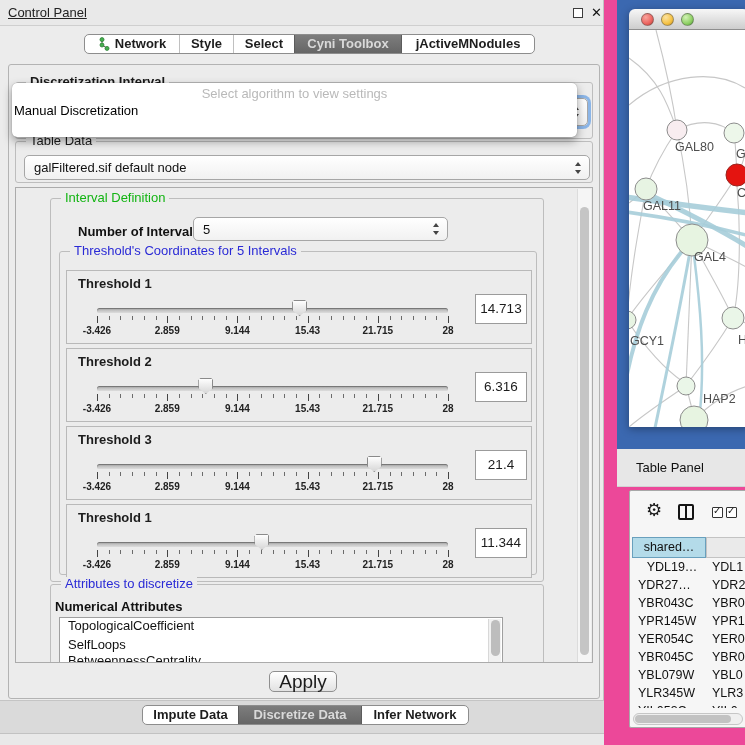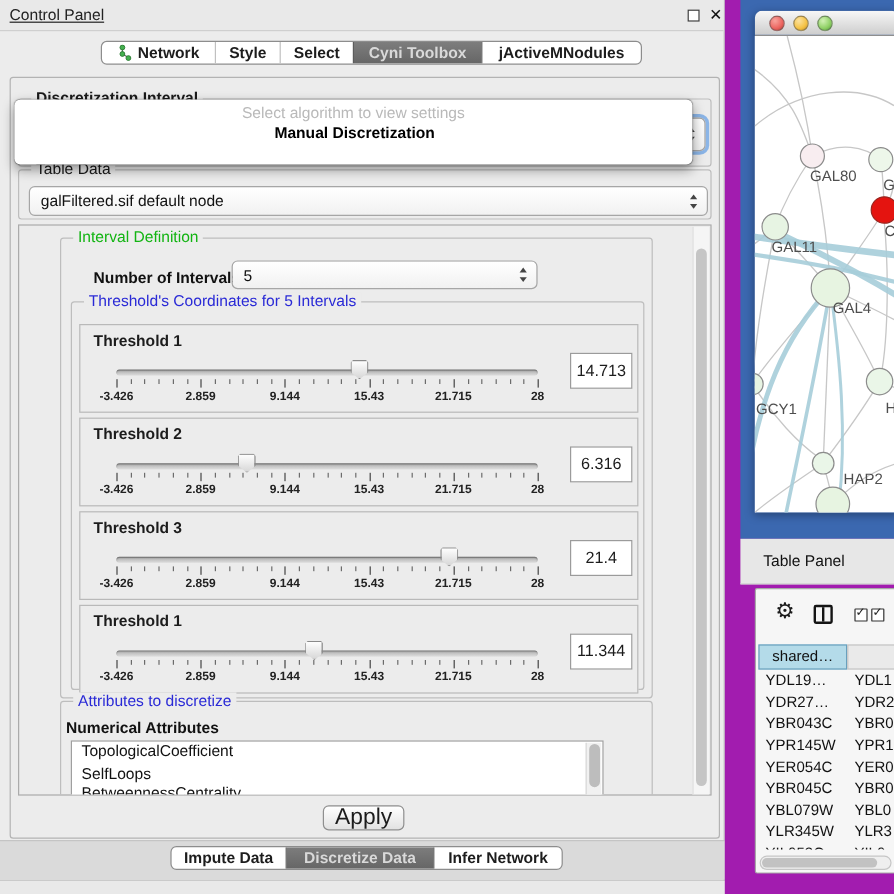--- a/index.html
+++ b/index.html
@@ -45,21 +45,21 @@
   .stepper::before { top:0; border-bottom:4.5px solid #444; }
   .stepper::after { bottom:0; border-top:4.5px solid #444; }
   .combo.focused { box-shadow:0 0 0 3px rgba(115,168,230,.8); }
 
   
   #algo-popup { position:absolute; left:12px; top:83px; width:565px; height:54px; background:#fff;
     border-radius:5px; box-shadow:0 4px 10px rgba(0,0,0,.38), 0 0 1px rgba(0,0,0,.4); z-index:60; }
   .popup-placeholder { margin-top:3px; height:16px; line-height:16px; text-align:center;
     color:#b9b9b9; font-size:13px; }
   .popup-item { height:17px; line-height:17px; padding-left:2px; font-size:13px; color:#000; white-space:nowrap; }
-  .popup-item.bold { font-weight:bold;text-align:center; }
+  .popup-item.bold { font-weight:normal; }
 
   
   #scrollpane { position:absolute; left:6px; top:122px; width:578px; height:476px;
     border:1px solid #ababab; background:#ececec; overflow:hidden; }
   .vscroll { position:absolute; right:1px; top:1px; width:14px; height:474px;
     background:#f5f5f5; border-left:1px solid #dcdcdc; }
   .vscroll .thumb { position:absolute; left:2px; top:18px; width:9px; height:448px;
     background:#c5c5c5; border-radius:5px; }
 
   
@@ -89,21 +89,21 @@
   #attr-list .lthumb { position:absolute; left:2px; top:1px; width:9px; height:36px;
     background:#bdbdbd; border-radius:5px; }
 
   .btn { position:absolute; background:linear-gradient(#ffffff,#e2e2e2); border:1px solid #8f8f8f;
     border-radius:5px; font-size:19px; text-align:center; }
 
   #bottom-band { position:absolute; left:0; top:700px; width:604px; height:33px;
     background:#dadada; border-top:1px solid #c4c4c4; }
 
   
-  #right { position:absolute; left:604px; top:0; width:141px; height:745px; background:#a21caf; overflow:hidden; }
+  #right { position:absolute; left:604px; top:0; width:141px; height:745px; background:#ec4899; overflow:hidden; }
   #blue-desk { position:absolute; left:13px; top:0; width:128px; height:449px; }
   #netwin { position:absolute; left:25px; top:9px; width:120px; height:418px; border-radius:6px 6px 0 0;
     box-shadow:0 2px 8px rgba(0,0,0,.35); }
   .nw-titlebar { position:relative; height:21px; background:linear-gradient(#f7f7f7,#cdcdcd);
     border-bottom:1px solid #8e8e8e; border-radius:6px 6px 0 0; }
   .light { position:absolute; top:4px; width:13px; height:13px; border-radius:50%; }
   .nw-content { height:397px; background:#fff; }
 
   #tp-titlebar { position:absolute; left:13px; top:449px; width:128px; height:38px; background:#e7e7e7;
     border-bottom:1px solid #d2d2d2; }
@@ -503,21 +503,21 @@
       <span class="cb" style="left:82px;"></span>
       <span class="cb" style="left:96px;"></span>
 
       <div id="tp-table">
         <div class="th-row" id="tp-header">
             <div class="th-cell selcol" style="width: 74px;">shared…</div>
             <div class="th-cell" style="width: 120px;">name</div>
           </div>
         <div id="tp-rows">
             <div class="t-row">
-              <div class="t-cell" style="width: 74px;">YDL19…</div>
+              <div class="t-cell" style="width: 74px; text-align: center;">YDL19…</div>
               <div class="t-cell" style="width: 120px;">YDL1</div>
             </div>
             <div class="t-row">
               <div class="t-cell" style="width: 74px;">YDR27…</div>
               <div class="t-cell" style="width: 120px;">YDR2</div>
             </div>
             <div class="t-row">
               <div class="t-cell" style="width: 74px;">YBR043C</div>
               <div class="t-cell" style="width: 120px;">YBR0</div>
             </div>

